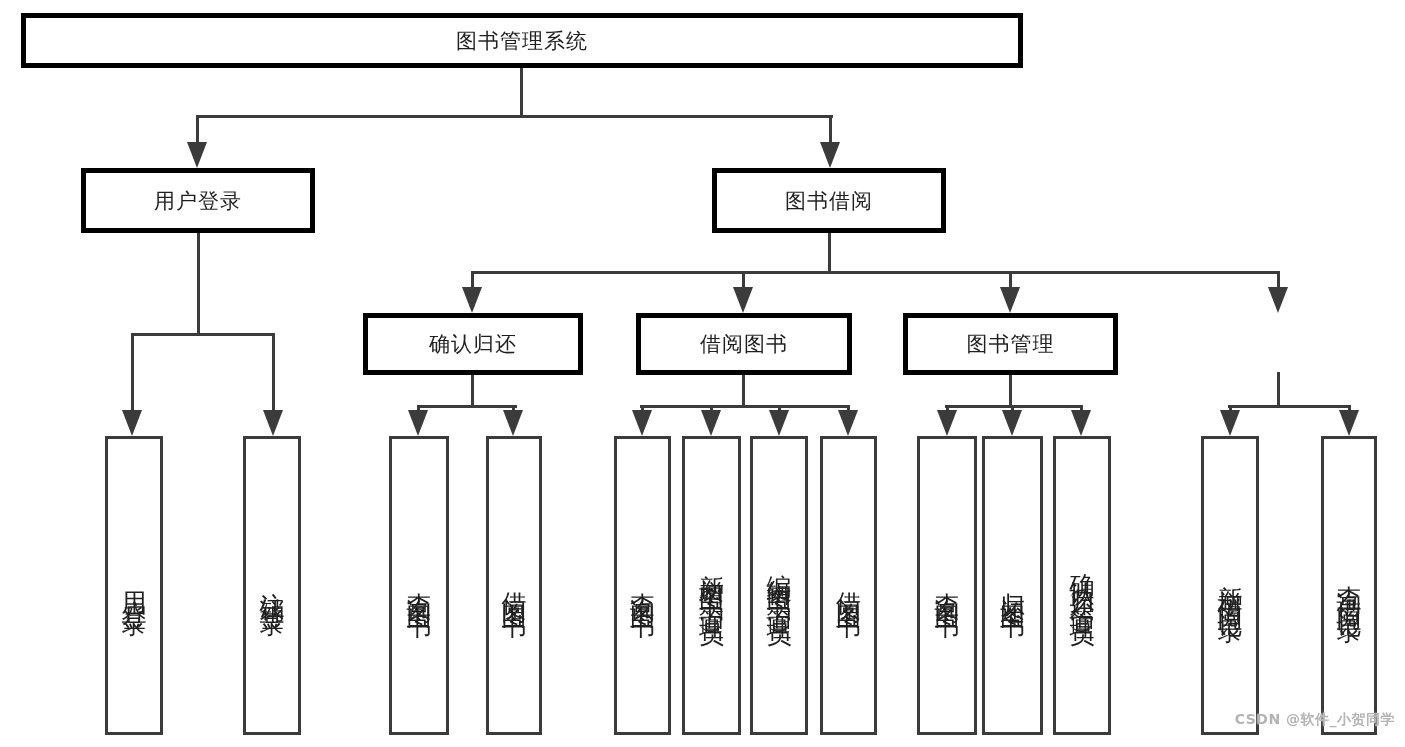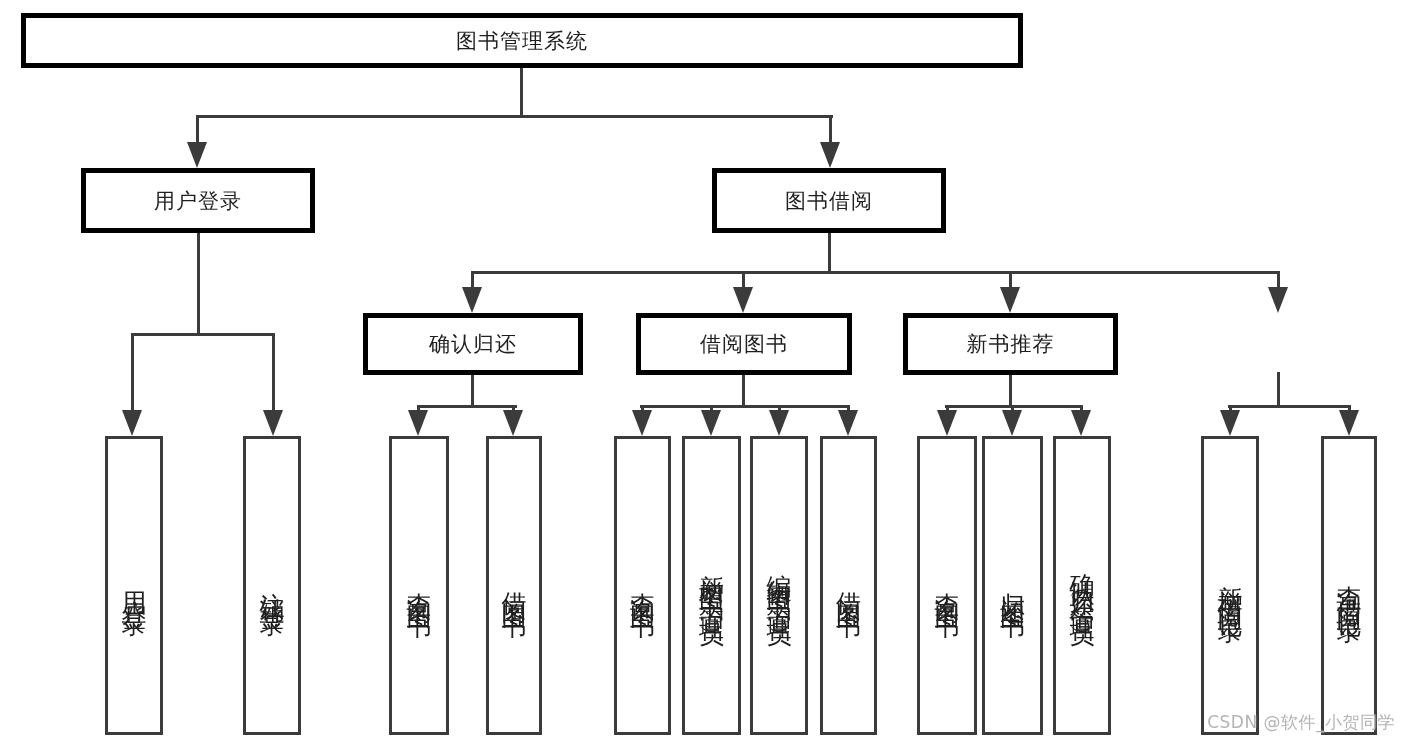--- a/index.html
+++ b/index.html
@@ -24,22 +24,23 @@
   .ln{position:absolute;background:#3b3b3b;z-index:1;}
   .v{width:3px;}
   .h{height:3px;}
   .ah{
     position:absolute;width:0;height:0;z-index:1;
     border-left:10px solid transparent;border-right:10px solid transparent;
     border-top:26px solid #3b3b3b;
   }
   .watermark{
     position:absolute;top:711px;right:10px;z-index:5;
-    font-size:17px;color:#b4b4b4;letter-spacing:0.5px;white-space:nowrap;
+    font-size:14px;color:#b4b4b4;letter-spacing:0.5px;white-space:nowrap;
     text-shadow:0 0 2px #ffffff;
+    font-weight:bold;
   }
 </style>
 </head>
 <body>
 
 <div class="stage">
 
   <div class="hbox" style="left:21px;top:13px;width:1002px;height:55px">
     <span>图书管理系统</span>
   </div>
@@ -83,21 +84,21 @@
   <div class="ln v" style="left:1277px;top:271px;height:17px"></div>
   <div class="ah" style="left:1268px;top:287px"></div>
 
   <div class="hbox" style="left:363px;top:313px;width:220px;height:62px">
     <span>确认归还</span>
   </div>
   <div class="hbox" style="left:636px;top:313px;width:216px;height:62px">
     <span>借阅图书</span>
   </div>
   <div class="hbox" style="left:903px;top:313px;width:215px;height:62px">
-    <span>新书推荐</span>
+    <span>图书管理</span>
   </div>
 
   <div class="ln v" style="left:471px;top:372px;height:36px"></div>
   <div class="ln h" style="left:417px;top:405px;width:100px"></div>
   <div class="ln v" style="left:417px;top:405px;height:7px"></div>
   <div class="ah" style="left:408px;top:410px"></div>
   <div class="ln v" style="left:512px;top:405px;height:7px"></div>
   <div class="ah" style="left:503px;top:410px"></div>
 
   <div class="ln v" style="left:742px;top:372px;height:36px"></div>

